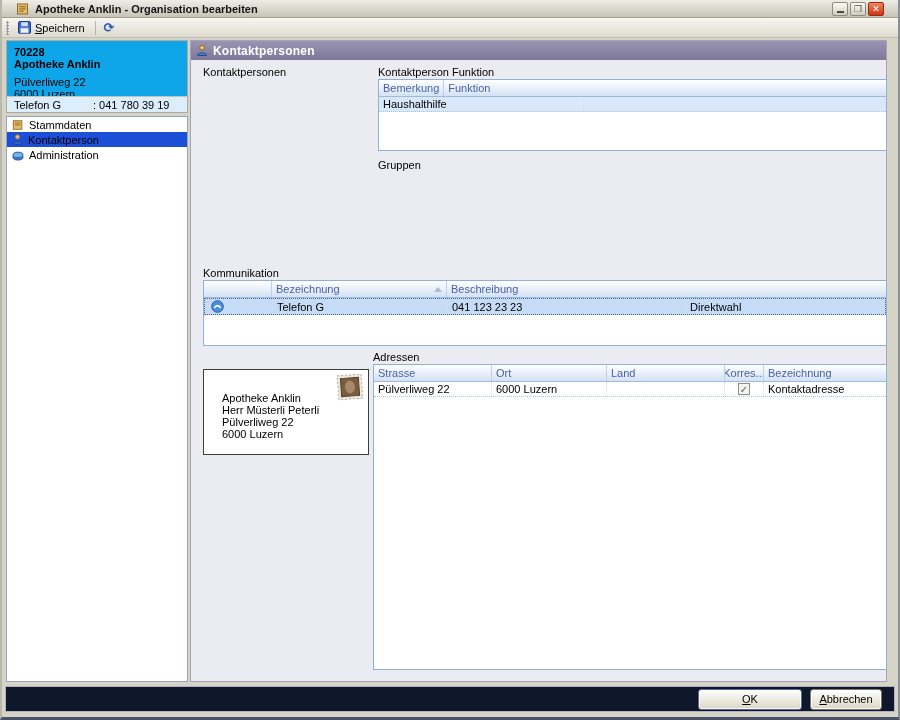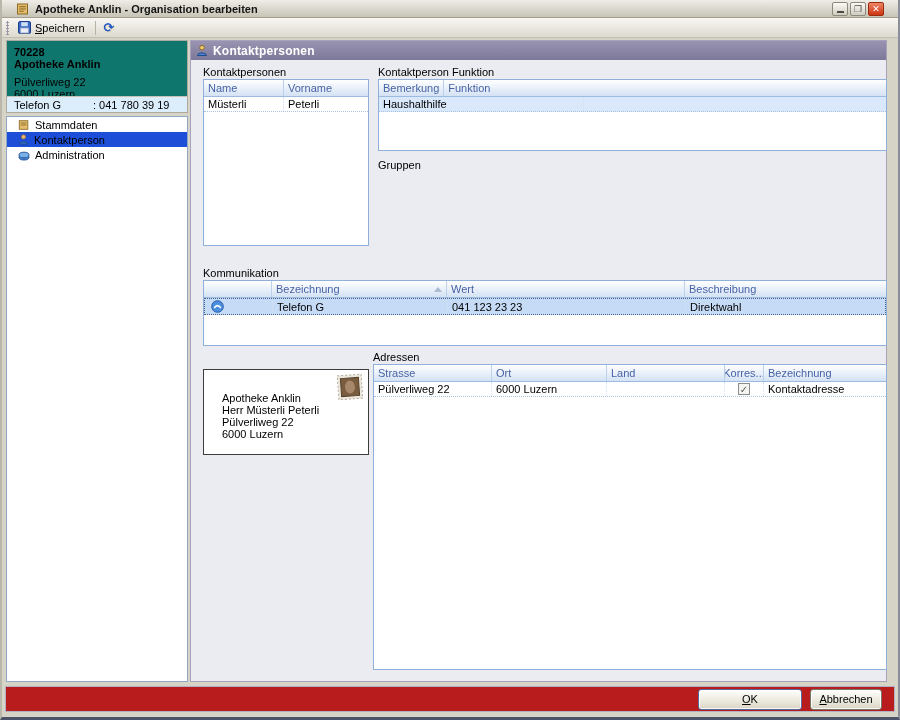--- a/index.html
+++ b/index.html
@@ -29,32 +29,32 @@
   .grip { width:3px; height:14px; margin:0 4px; background-image:radial-gradient(#9b97a8 1px,transparent 1.2px);
           background-size:3px 3px; }
   .tbtn { display:flex; align-items:center; gap:4px; padding:1px 6px 1px 4px; height:18px;
           border:1px solid transparent; border-radius:2px; }
   .tsep { width:1px; height:14px; background:#b7b3a6; margin:0 3px; }
   .refresh-glyph { color:#2257c4; font-size:13px; font-weight:bold; line-height:13px;
                    text-shadow:1px 1px 0 #e8c53a33; }
 
   
   .org-card { position:absolute; left:4px; top:40px; width:182px; height:73px;
-              background:#0f766e; border:1px solid #aeab9e; }
+              background:#0ea5e9; border:1px solid #aeab9e; }
   .org-card .pad { padding:5px 7px 0; line-height:12px; }
   .org-bold { font-weight:bold; }
   .org-addr { margin-top:6px; line-height:12px; }
   .phone-row { position:absolute; left:0; right:0; bottom:0; height:16px; background:#dcedfb;
                border-top:1px solid #c6c2b5; display:flex; align-items:center; }
   .phone-row .lbl { margin-left:7px; }
   .phone-row .val { position:absolute; left:86px; }
 
   .nav-box { position:absolute; left:4px; top:116px; width:182px; height:566px;
              background:#fff; border:1px solid #8fa6c4; }
-  .nav-item { display:flex; align-items:center; gap:5px; height:15px; padding-left:11px; cursor:default; }
+  .nav-item { display:flex; align-items:center; gap:5px; height:15px; padding-left:5px; cursor:default; }
   .nav-item.selected { background:#1d4ed8; }
   .nav-item svg { flex:0 0 auto; }
 
   
   .main-panel { position:absolute; left:188px; top:40px; width:697px; height:642px;
                 background:#ebecf1; border:1px solid #a7a2ba; }
   .main-header { height:19px; background:linear-gradient(#9a94b2,#7d7899); color:#fff;
                  display:flex; align-items:center; gap:5px; padding-left:5px;
                  font-size:12px; font-weight:bold; letter-spacing:.2px; }
 
@@ -99,21 +99,21 @@
   .envelope { position:absolute; left:12px; top:328px; width:166px; height:86px;
               background:#fff; border:1px solid #3c3c3c; }
   .envelope .lines { position:absolute; left:18px; top:22px; line-height:12px; }
   .stamp { position:absolute; right:5px; top:4px; transform:rotate(-4deg); }
 
   
   .cb { width:12px; height:12px; border:1px solid #8c8c8c; background:#f4f4f1;
         display:flex; align-items:center; justify-content:center; font-size:10px; color:#5a5a5a; }
 
   
-  .footer { position:absolute; left:3px; right:3px; top:686px; height:26px; background:#b91c1c;
+  .footer { position:absolute; left:3px; right:3px; top:686px; height:26px; background:#0f172a;
             border:1px solid #b2b0c5; display:flex; align-items:center; justify-content:flex-end;
             gap:8px; padding-right:12px; }
   .btn { height:21px; font-size:11px; font-family:inherit; color:#000;
          background:linear-gradient(#fefefd,#eceade 55%,#d9d5c7); border:1px solid #77776b;
          border-radius:3px; box-shadow:inset 0 0 0 1px #ffffffcc; cursor:default; }
   .btn.ok { width:104px; border-color:#5a679a; }
   .btn.cancel { width:72px; }
   u { text-decoration:underline; }
 </style>
 </head>
@@ -200,30 +200,20 @@
 
     <div class="main-header">
       <svg width="12" height="13" viewBox="0 0 12 12">
         <circle cx="6" cy="3.2" r="2.3" fill="#f0cc74" stroke="#8a6a22"></circle>
         <path d="M1.5 11 C1.5 7.6 10.5 7.6 10.5 11 Z" fill="#4a86d8" stroke="#1e4a8a"></path>
       </svg>
       <span>Kontaktpersonen</span>
     </div>
 
     <div class="group-label" id="contacts-label">Kontaktpersonen</div>
-    <div class="lv" id="contacts-table">
-      <div class="lv-head">
-        <div class="lv-col w-name">Name</div>
-        <div class="lv-col">Vorname</div>
-      </div>
-      <div class="lv-row">
-        <div class="lv-cell w-name">Müsterli</div>
-        <div class="lv-cell">Peterli</div>
-      </div>
-    </div>
 
     <div class="group-label" id="functions-label">Kontaktperson Funktion</div>
     <div class="lv" id="functions-table">
       <div class="lv-head">
         <div class="lv-col">Bemerkung</div>
         <div class="lv-col w-funktion">Funktion</div>
       </div>
       <div class="lv-row sel">
         <div class="lv-cell w-funktion">Haushalthilfe</div>
         <div class="lv-cell"></div>
@@ -233,21 +223,20 @@
     <div class="group-label" id="groups-label">Gruppen</div>
 
     <div class="group-label" id="comm-label">Kommunikation</div>
     <div class="lv" id="comm-table">
       <div class="lv-head">
         <div class="lv-col w-commicon"></div>
         <div class="lv-col w-bez">
           <span>Bezeichnung</span>
           <span class="sort-asc"></span>
         </div>
-        <div class="lv-col w-wert">Wert</div>
         <div class="lv-col">Beschreibung</div>
       </div>
       <div class="lv-row sel-strong">
         <div class="lv-cell w-commicon">
           <svg width="13" height="13" viewBox="0 0 13 13">
             <circle cx="6.5" cy="6.5" r="5.8" fill="#4a90e0" stroke="#2a5aa8"></circle>
             <path d="M3.2 8 Q6.5 3.2 9.8 8" stroke="#fff" stroke-width="1.6" fill="none"></path>
           </svg>
         </div>
         <div class="lv-cell w-bez">Telefon G</div>

